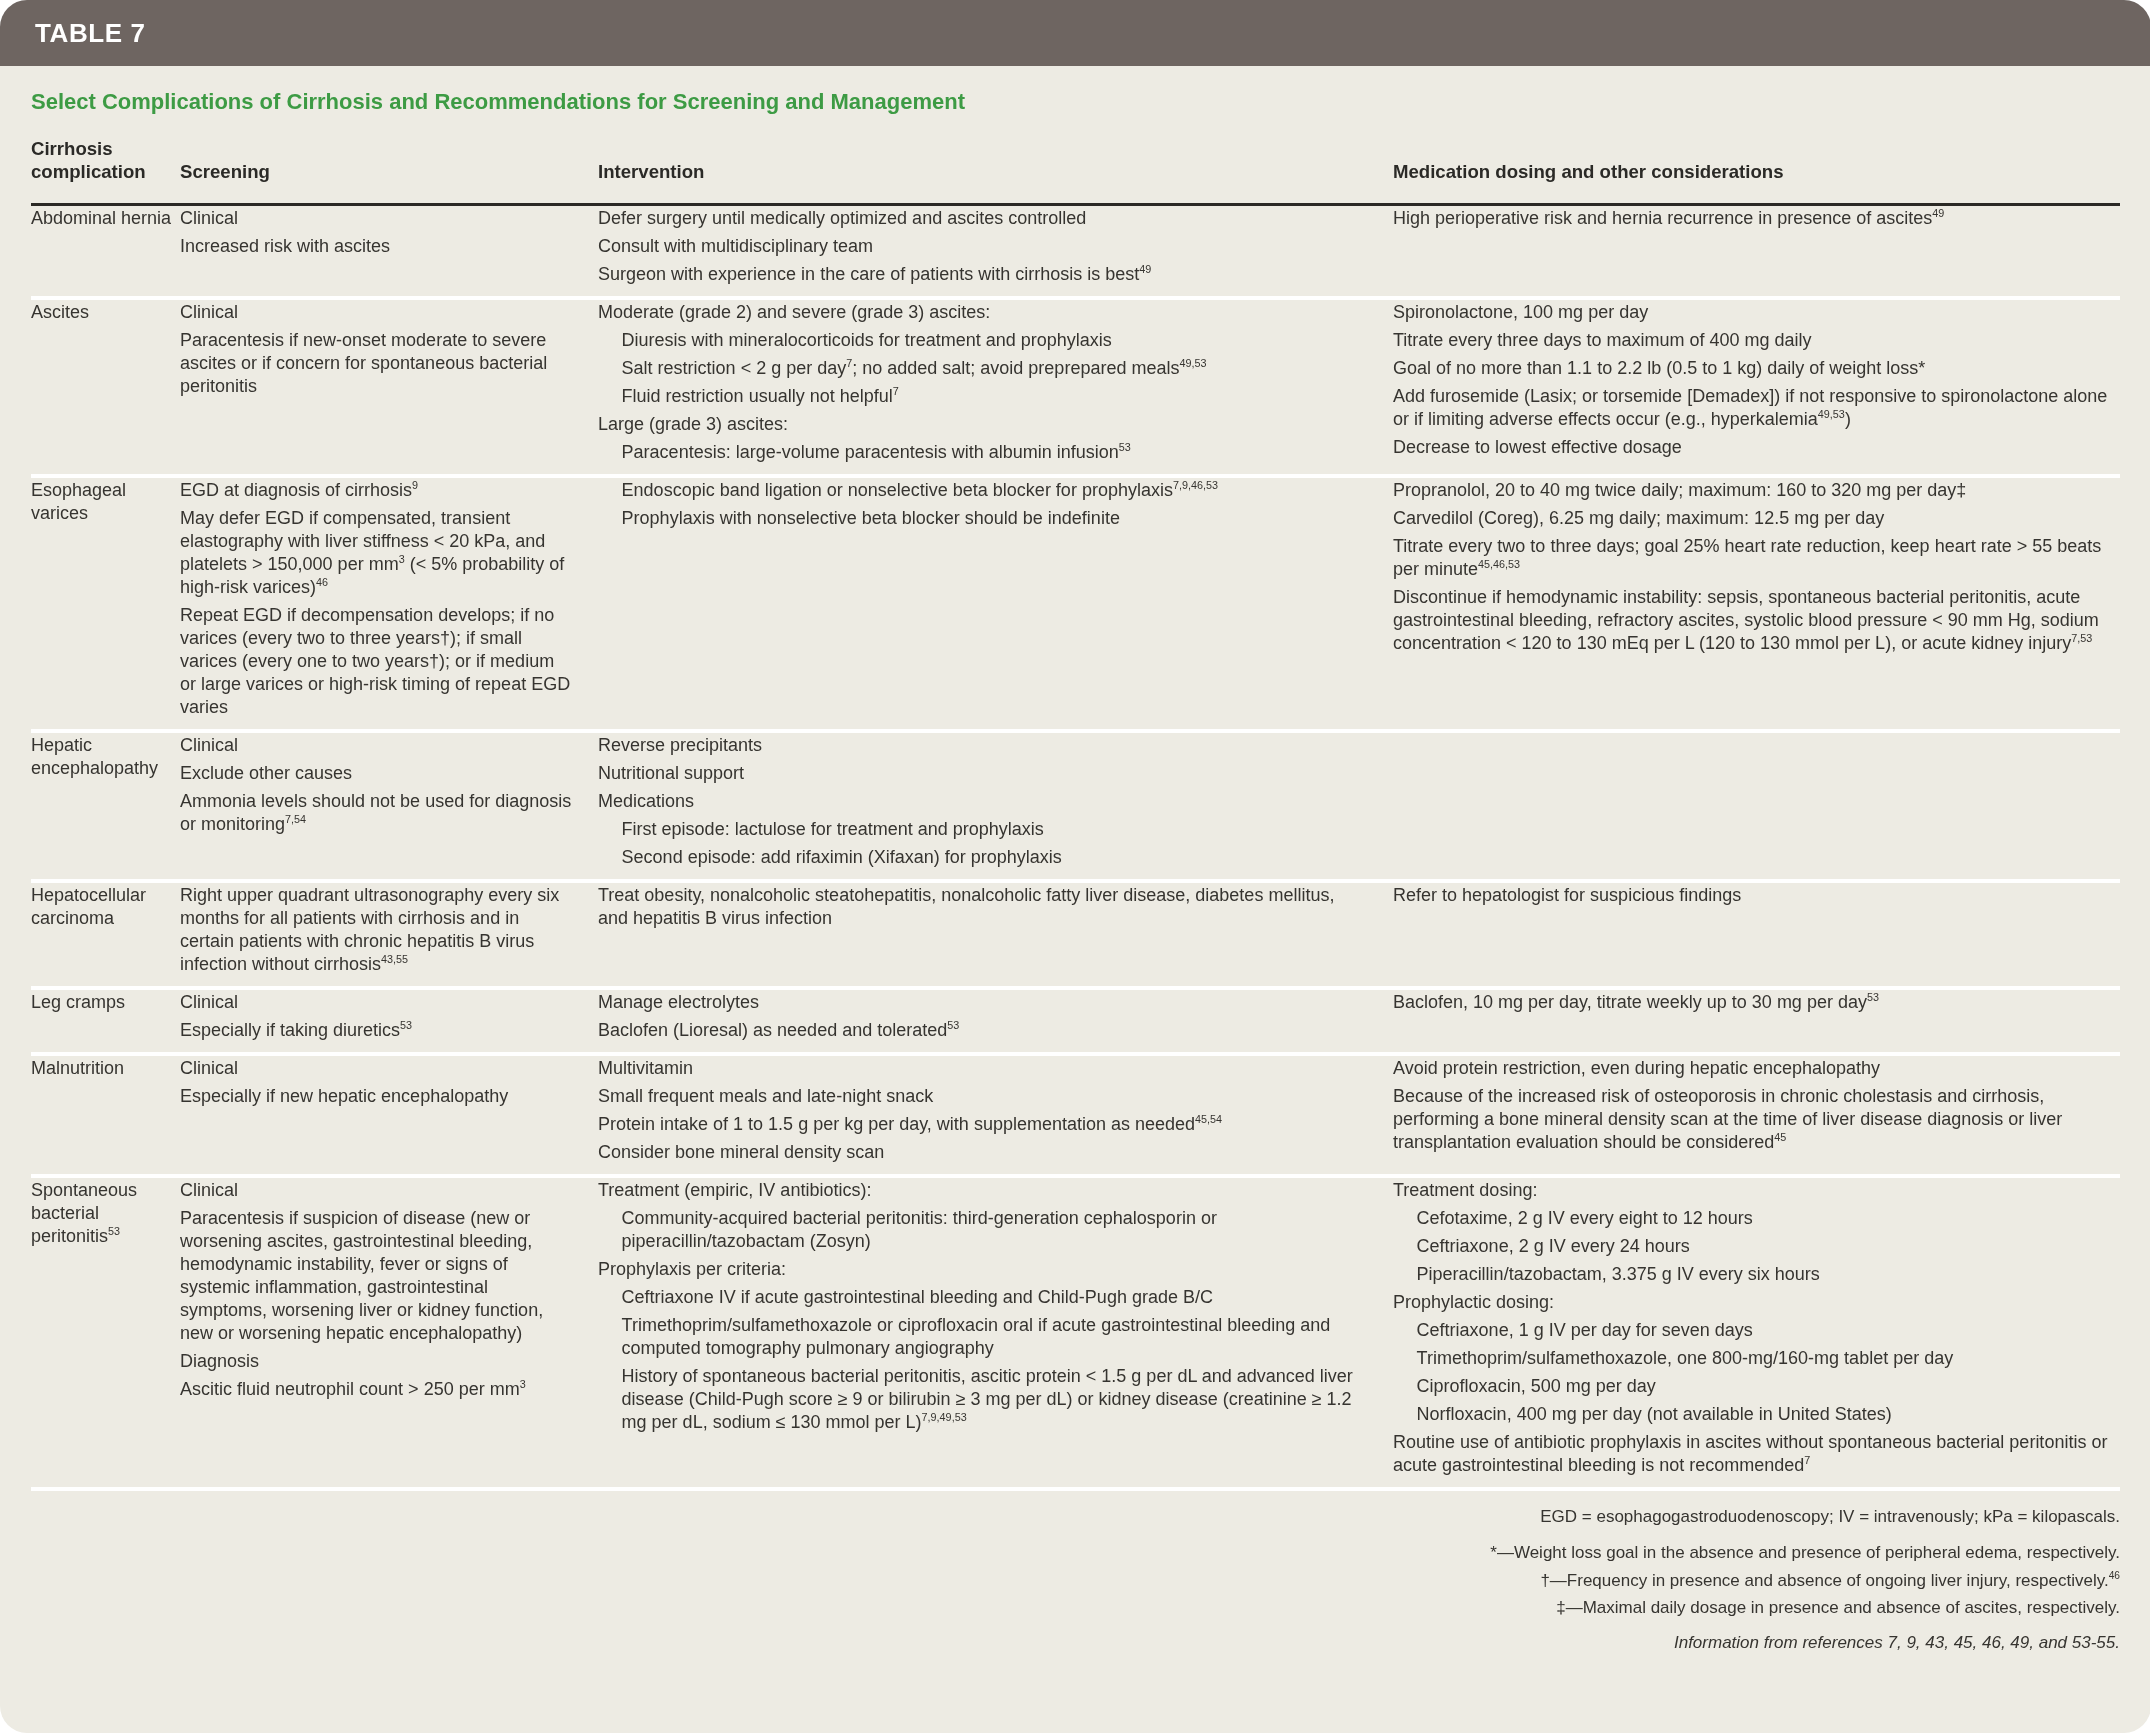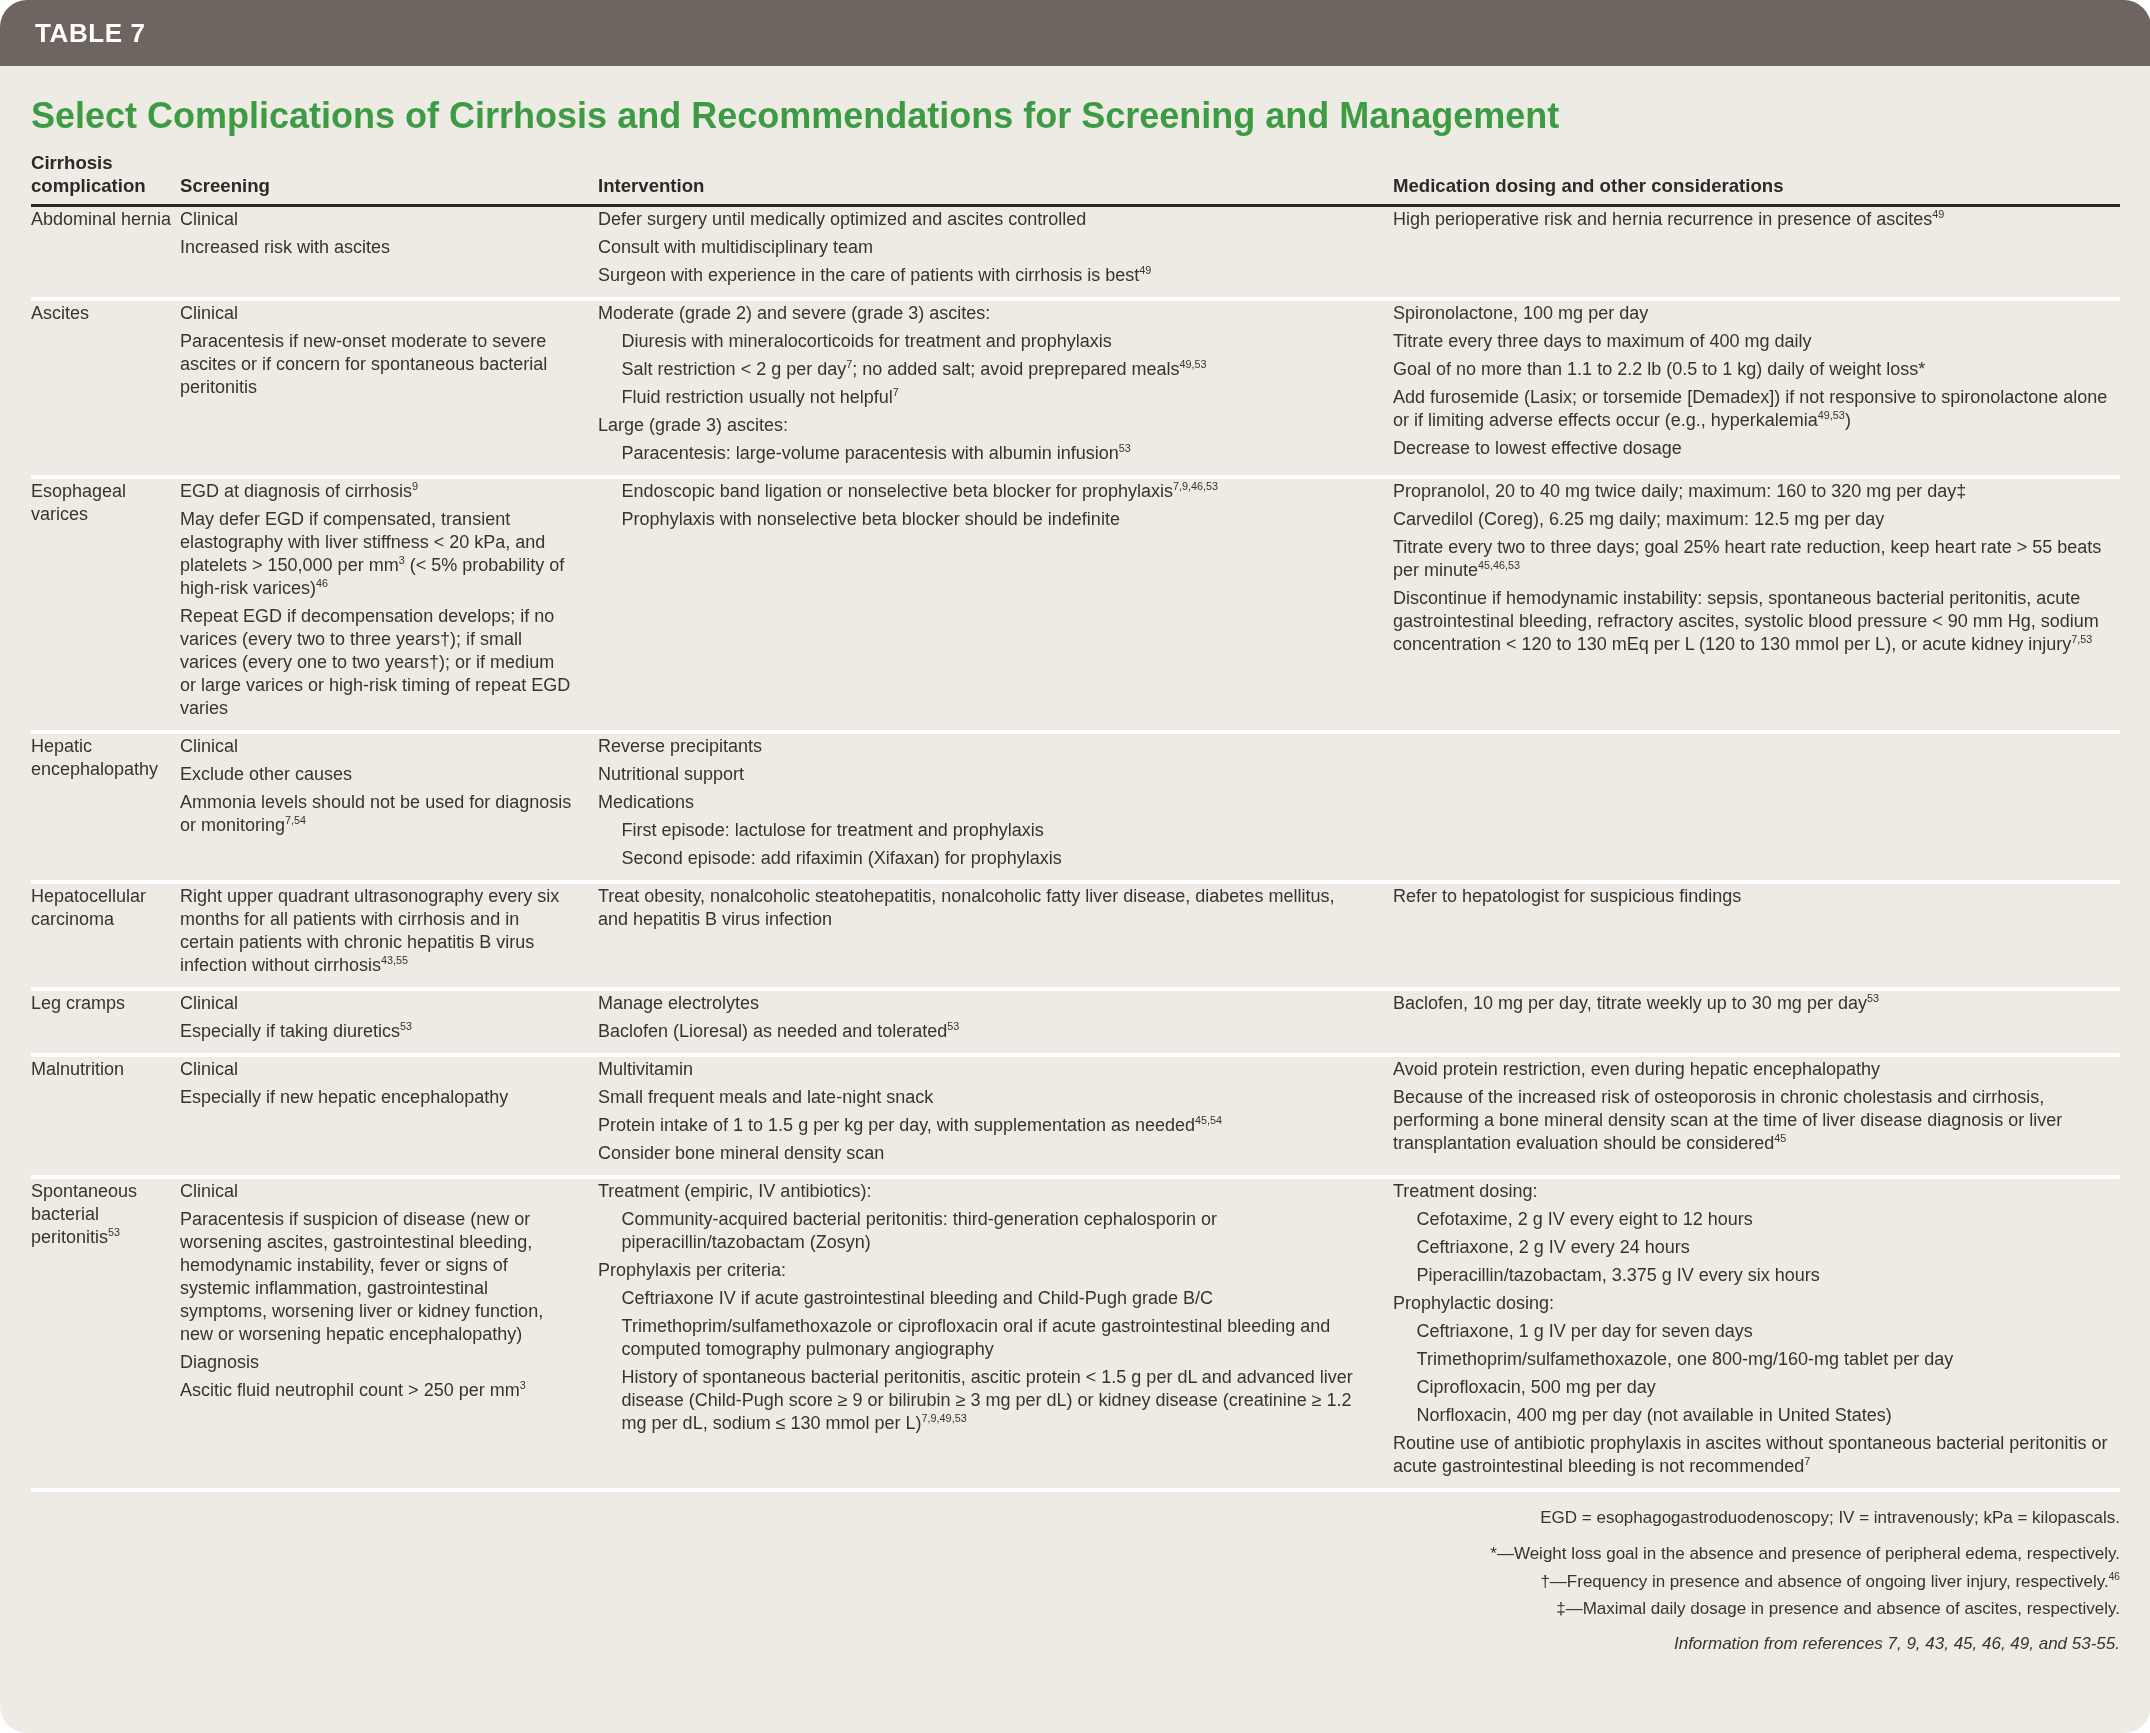--- a/index.html
+++ b/index.html
@@ -4,24 +4,24 @@
 <style>
   html,body{margin:0;padding:0;background:#ffffff;}
   body{font-family:"Liberation Sans","DejaVu Sans",sans-serif;color:#363430;
        -webkit-font-smoothing:antialiased;}
   .page{width:2151px;height:1733px;position:relative;}
   .bar{height:66px;background:#6e6561;border-radius:27px 27px 0 0;
        display:flex;align-items:center;padding-left:35px;box-sizing:border-box;}
   .bar span{color:#ffffff;font-size:26px;font-weight:700;letter-spacing:0.6px;}
   .card{background:#edebe3;border-radius:0 0 27px 27px;height:1667px;
         padding:0 31px;box-sizing:border-box;overflow:hidden;}
-  .title{margin:0;padding-top:34px;font-size:36px;line-height:31px;
+  .title{margin:0;padding-top:20px;font-size:22px;line-height:31px;
          font-weight:700;color:#3d9b44;}
   .grid{display:grid;grid-template-columns:149px 418px 795px 726px;}
-  .thead{align-items:end;margin-top:20px;margin-bottom:7px;}
+  .thead{align-items:end;margin-top:20px;margin-bottom:20px;}
   .thead .hcell{font-size:18.6px;line-height:23px;font-weight:700;color:#2b2a27;
                 padding-right:12.4px;}
   .rule{height:3.1px;background:#2b2925;}
   .row{padding:1px 0 10px;}
   #tbody .row + .row{border-top:4.3px solid #ffffff;}
   .cell{font-size:18px;line-height:23px;}
   .cell p{margin:0 0 5px;}
   .cell p:last-child{margin-bottom:0;}
   .cell p.indent{padding-left:23.6px;}
   .c1{padding-right:8.7px;}

